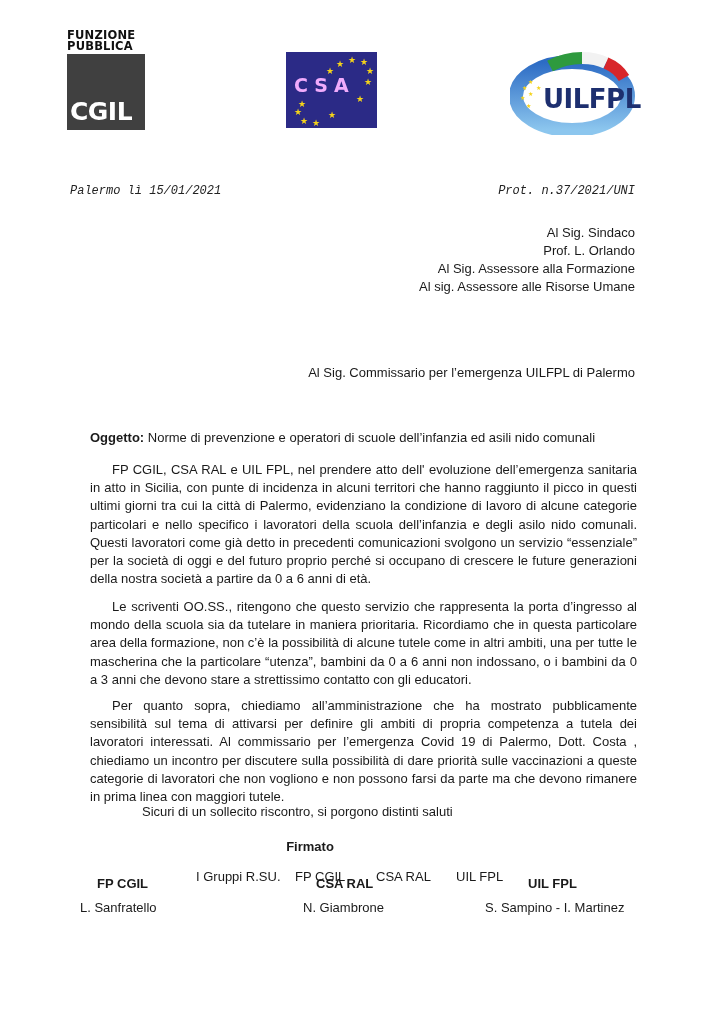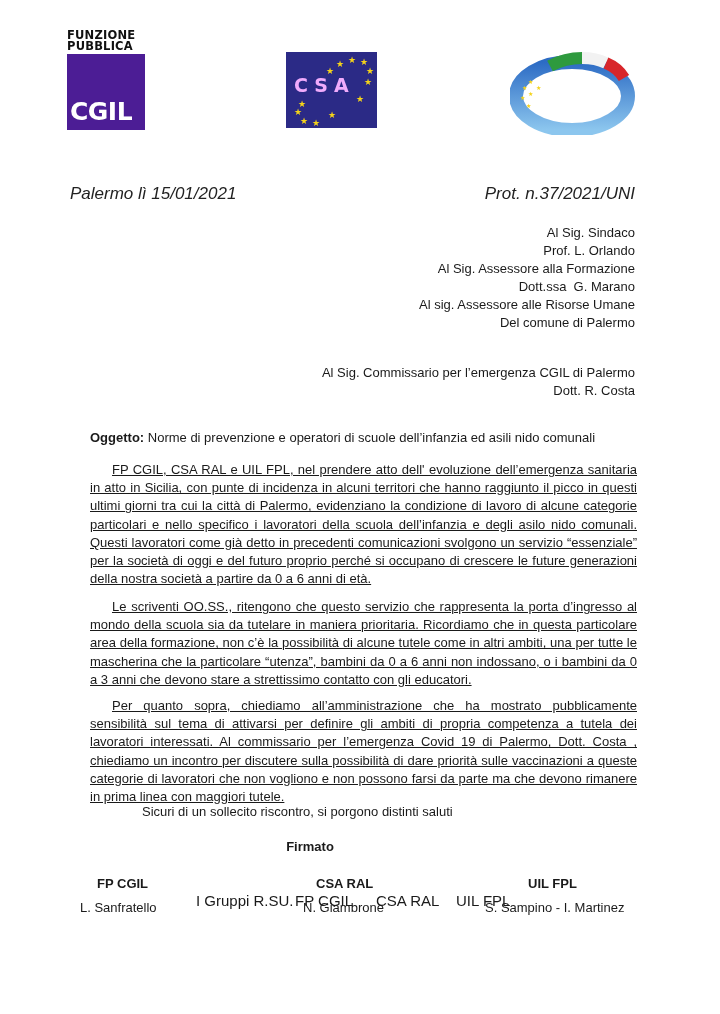--- a/index.html
+++ b/index.html
@@ -3,53 +3,53 @@
 <meta charset="utf-8">
 <style>
   html, body { margin:0; padding:0; background:#ffffff; }
   body { width:720px; height:1014px; position:relative; overflow:hidden;
          font-family:"Liberation Sans", "DejaVu Sans", sans-serif; color:#1a1a1a; }
   .abs { position:absolute; }
 
   
   .cgil { left:67px; top:30px; width:60px; }
   .cgil .fp { font-family:"DejaVu Sans", sans-serif; font-weight:bold; font-size:11.5px; line-height:11px; letter-spacing:0.2px; color:#111; }
-  .cgil .box { margin-top:2px; width:78px; height:76px; background:#4c1d95; position:relative; }
+  .cgil .box { margin-top:2px; width:78px; height:76px; background:#404040; position:relative; }
   .cgil .box span { position:absolute; left:3px; bottom:4px; color:#fff; font-family:"DejaVu Sans", sans-serif; font-weight:bold; font-size:25px; letter-spacing:-0.5px; }
 
   
   .csa { left:286px; top:52px; width:91px; height:76px; background:#2b2a86; }
   .csa .txt { position:absolute; left:8px; top:22px; color:#f0abfc; font-family:"DejaVu Sans", sans-serif; font-weight:bold; font-size:19px; letter-spacing:6px; }
   .csa svg { position:absolute; left:0; top:0; }
 
   
   .uil { left:510px; top:50px; width:130px; height:85px; }
   .uil .txt { position:absolute; left:33px; top:34px; font-family:"DejaVu Sans", sans-serif; font-weight:bold; font-size:26px; color:#1d2f6f; letter-spacing:-0.5px; }
 
-  .italic { font-style:italic; font-size:17px; color:#222; }
+  .italic { font-style:italic; font-size:12px; color:#222;font-family:Liberation Mono, monospace; }
   .date { left:70px; top:184px; }
   .prot { right:85px; top:184px;text-align:center; }
 
   .recips { right:85px; top:224px; text-align:right; font-size:13px; line-height:18px;margin-left:32px; }
   .recips2 { right:85px; top:364px; text-align:right; font-size:13px; line-height:18px; }
 
   .subject { left:90px; top:430px; font-size:13px; }
   .subject b { font-weight:bold; }
 
-  .body { left:90px; width:547px; font-size:13px; line-height:18.2px; text-align:justify;text-decoration:underline; }
+  .body { left:90px; width:547px; font-size:13px; line-height:18.2px; text-align:justify; }
   .body p { margin:0; text-indent:22px; }
   .p1 { top:461px; }
   .p2 { top:598px; }
   .p3 { top:697px; }
   .p4 { top:804px; left:112px; font-size:13px;margin-left:30px; }
 
   .firmato { left:0; width:620px; top:839px; text-align:center; font-weight:bold; font-size:13px; }
   .org { top:876px; font-weight:bold; font-size:13px; }
   .name { top:900px; font-size:13px; }
-  .rsu { top:892px; font-size:15px;text-align:right; }
+  .rsu { top:869px; font-size:13px;text-align:right; }
 </style>
 </head>
 <body>
 
 <div class="abs cgil">
   <div class="fp">FUNZIONE</div>
   <div class="fp">PUBBLICA</div>
   <div class="box">
     <span>CGIL</span>
   </div>
@@ -89,36 +89,34 @@
     <path d="M96 13 Q108 18 114 28" stroke="#d8262a" stroke-width="12" fill="none"></path>
     <g fill="#f4d31a" font-size="6">
         <text x="12" y="40">★</text>
         <text x="18" y="34">★</text>
         <text x="10" y="50">★</text>
         <text x="18" y="46">★</text>
         <text x="26" y="40">★</text>
         <text x="16" y="58">★</text>
       </g>
   </svg>
+  <div class="txt">UILFPL</div>
 </div>
 
 <div class="abs italic date">Palermo lì 15/01/2021</div>
 <div class="abs italic prot">Prot. n.37/2021/UNI</div>
 
 <div class="abs recips">
   <div>Al Sig. Sindaco</div>
   <div>Prof. L. Orlando</div>
   <div>Al Sig. Assessore alla Formazione</div>
-  <div style="white-space:pre">Dott.ssa  G. Marano</div>
   <div>Al sig. Assessore alle Risorse Umane</div>
-  <div>Del comune di Palermo</div>
 </div>
 <div class="abs recips2">
-  <div>Al Sig. Commissario per l’emergenza CGIL di Palermo</div>
-  <div>Dott. R. Costa</div>
+  <div>Al Sig. Commissario per l’emergenza UILFPL di Palermo</div>
 </div>
 
 <div class="abs subject">
   <b>Oggetto:</b><span> Norme di prevenzione e operatori di scuole dell’infanzia ed asili nido comunali</span>
 </div>
 
 <div class="abs body p1">
     <p>FP CGIL, CSA RAL e UIL FPL, nel prendere atto dell' evoluzione dell’emergenza sanitaria in atto in Sicilia,  con punte di incidenza in alcuni territori che hanno raggiunto il picco in questi ultimi giorni tra cui la città di Palermo, evidenziano la condizione di lavoro di alcune categorie particolari e nello specifico i lavoratori della scuola dell’infanzia e degli asilo nido comunali. Questi lavoratori come già detto in precedenti comunicazioni svolgono un servizio “essenziale” per la società di oggi e del futuro proprio perché si occupano di crescere le future generazioni della nostra società a partire da 0 a 6 anni di età.</p>
   </div>
 <div class="abs body p2">

